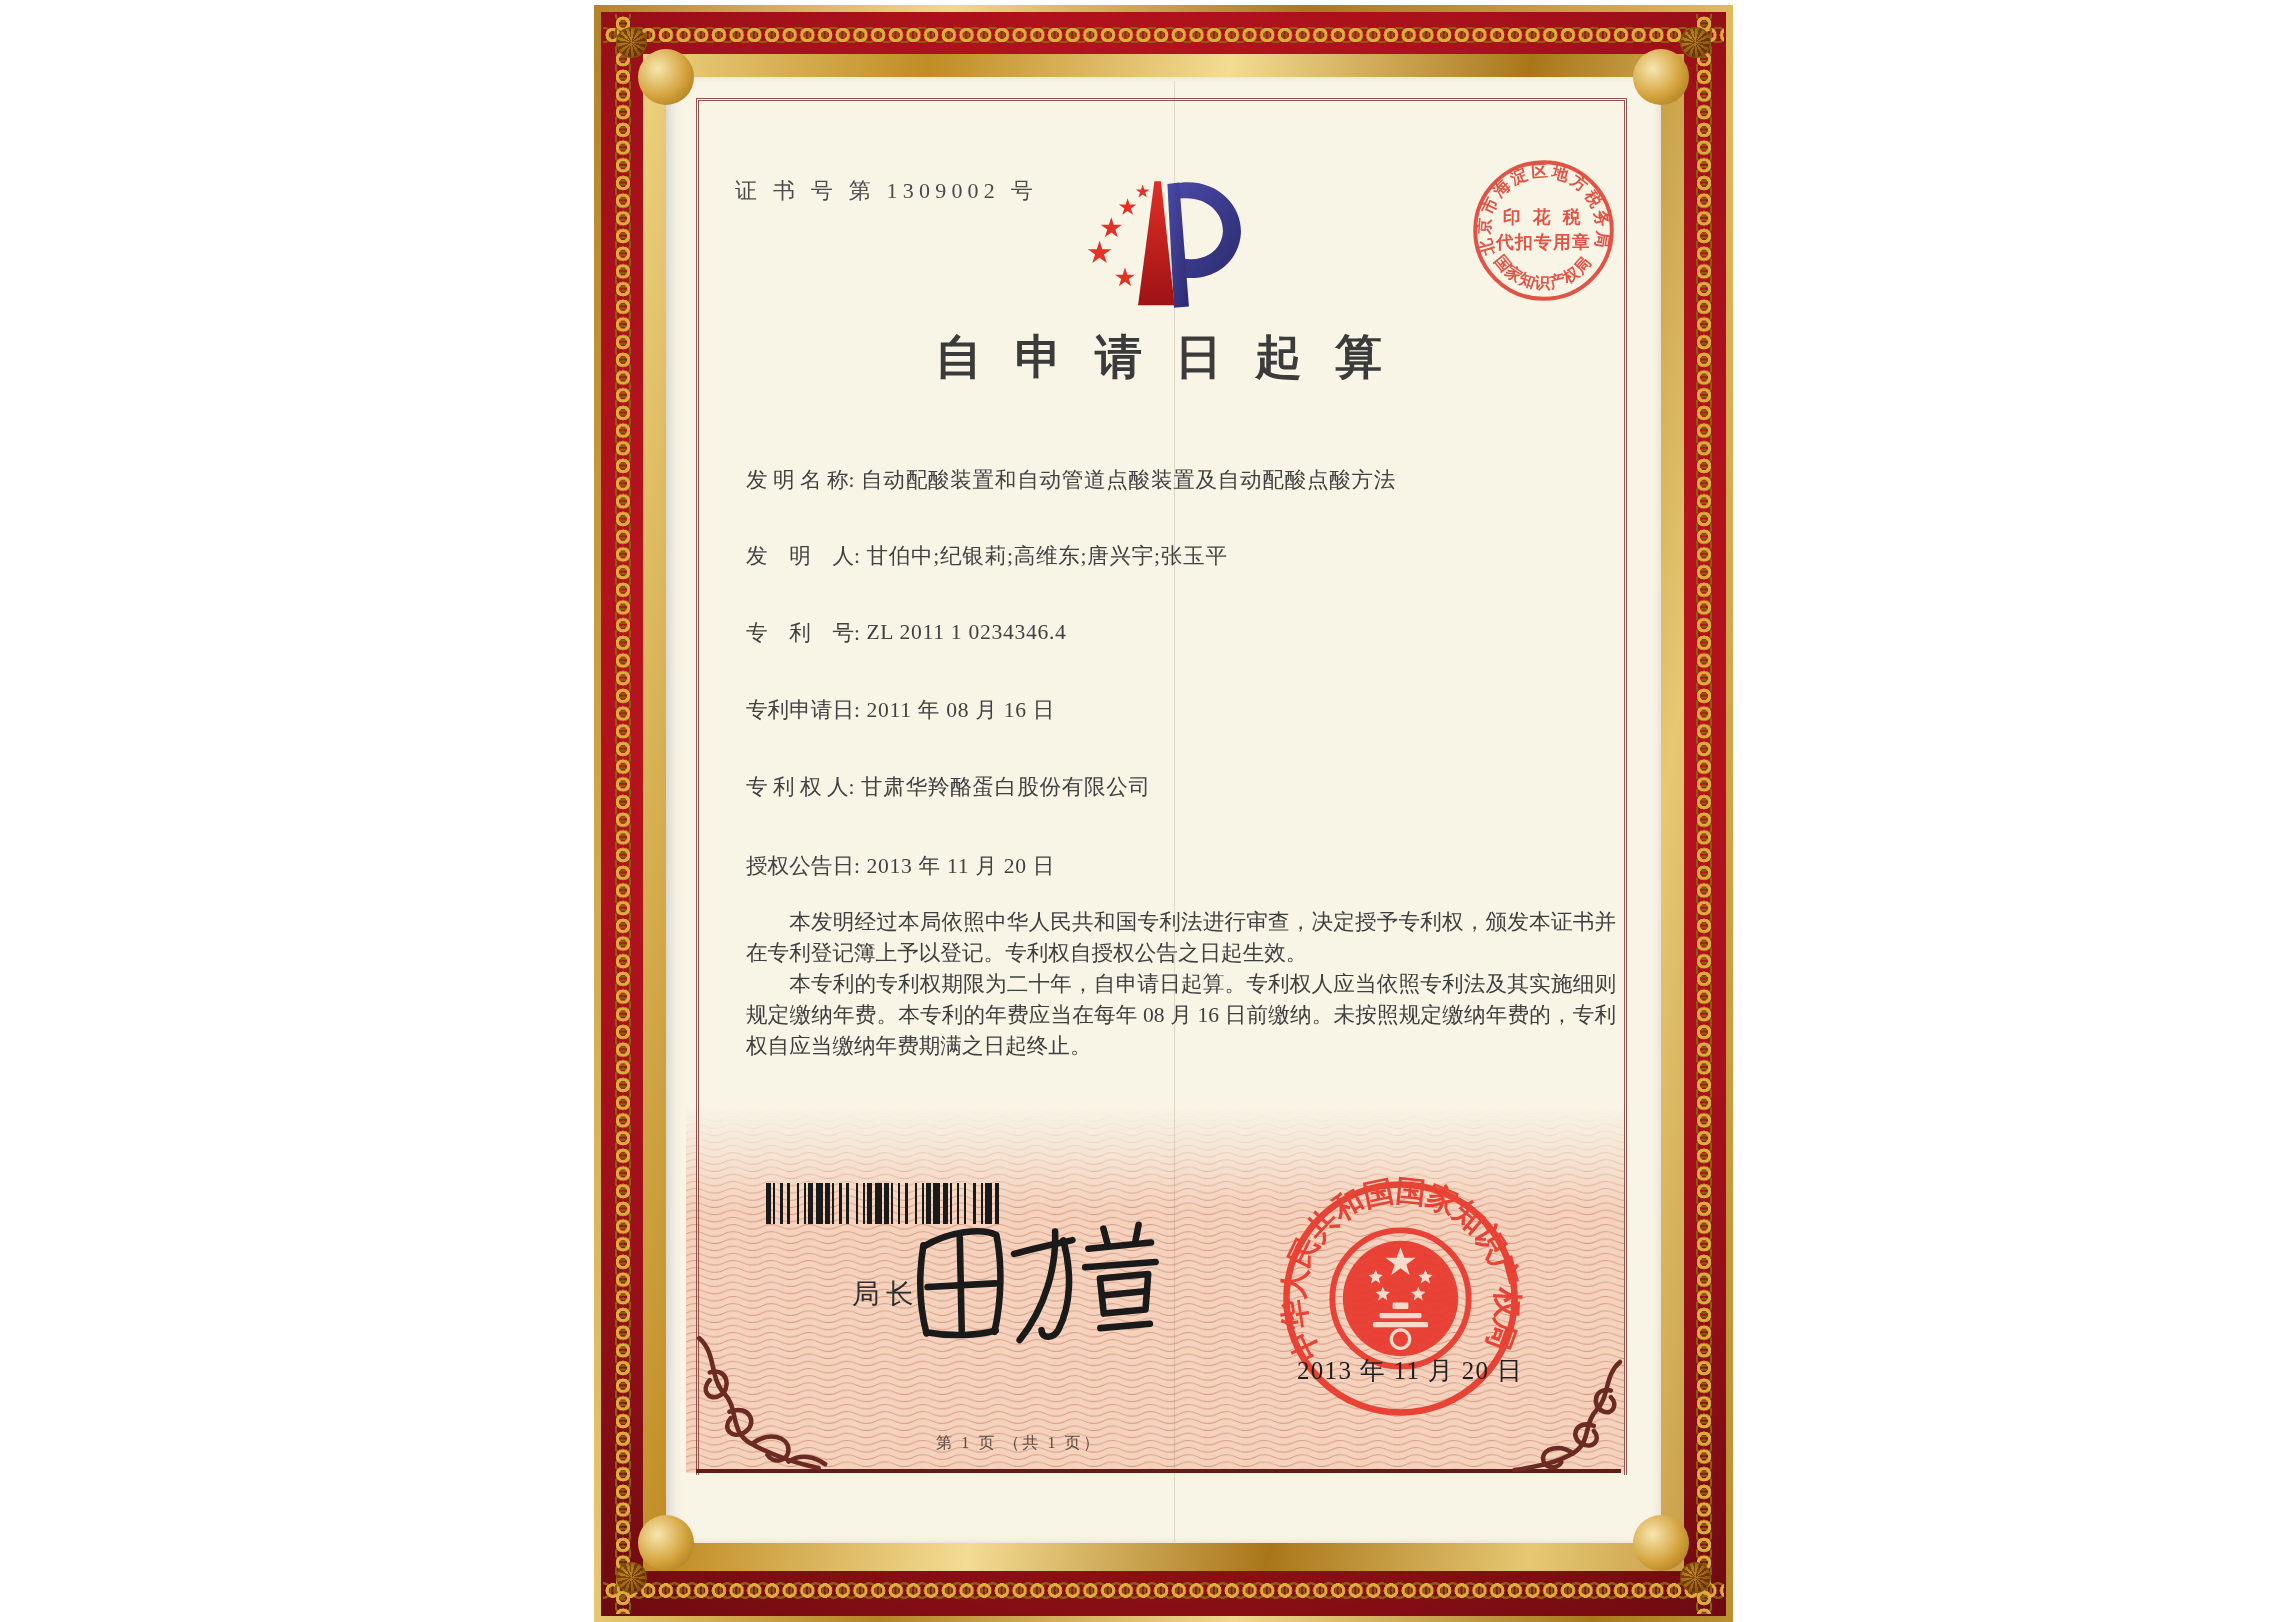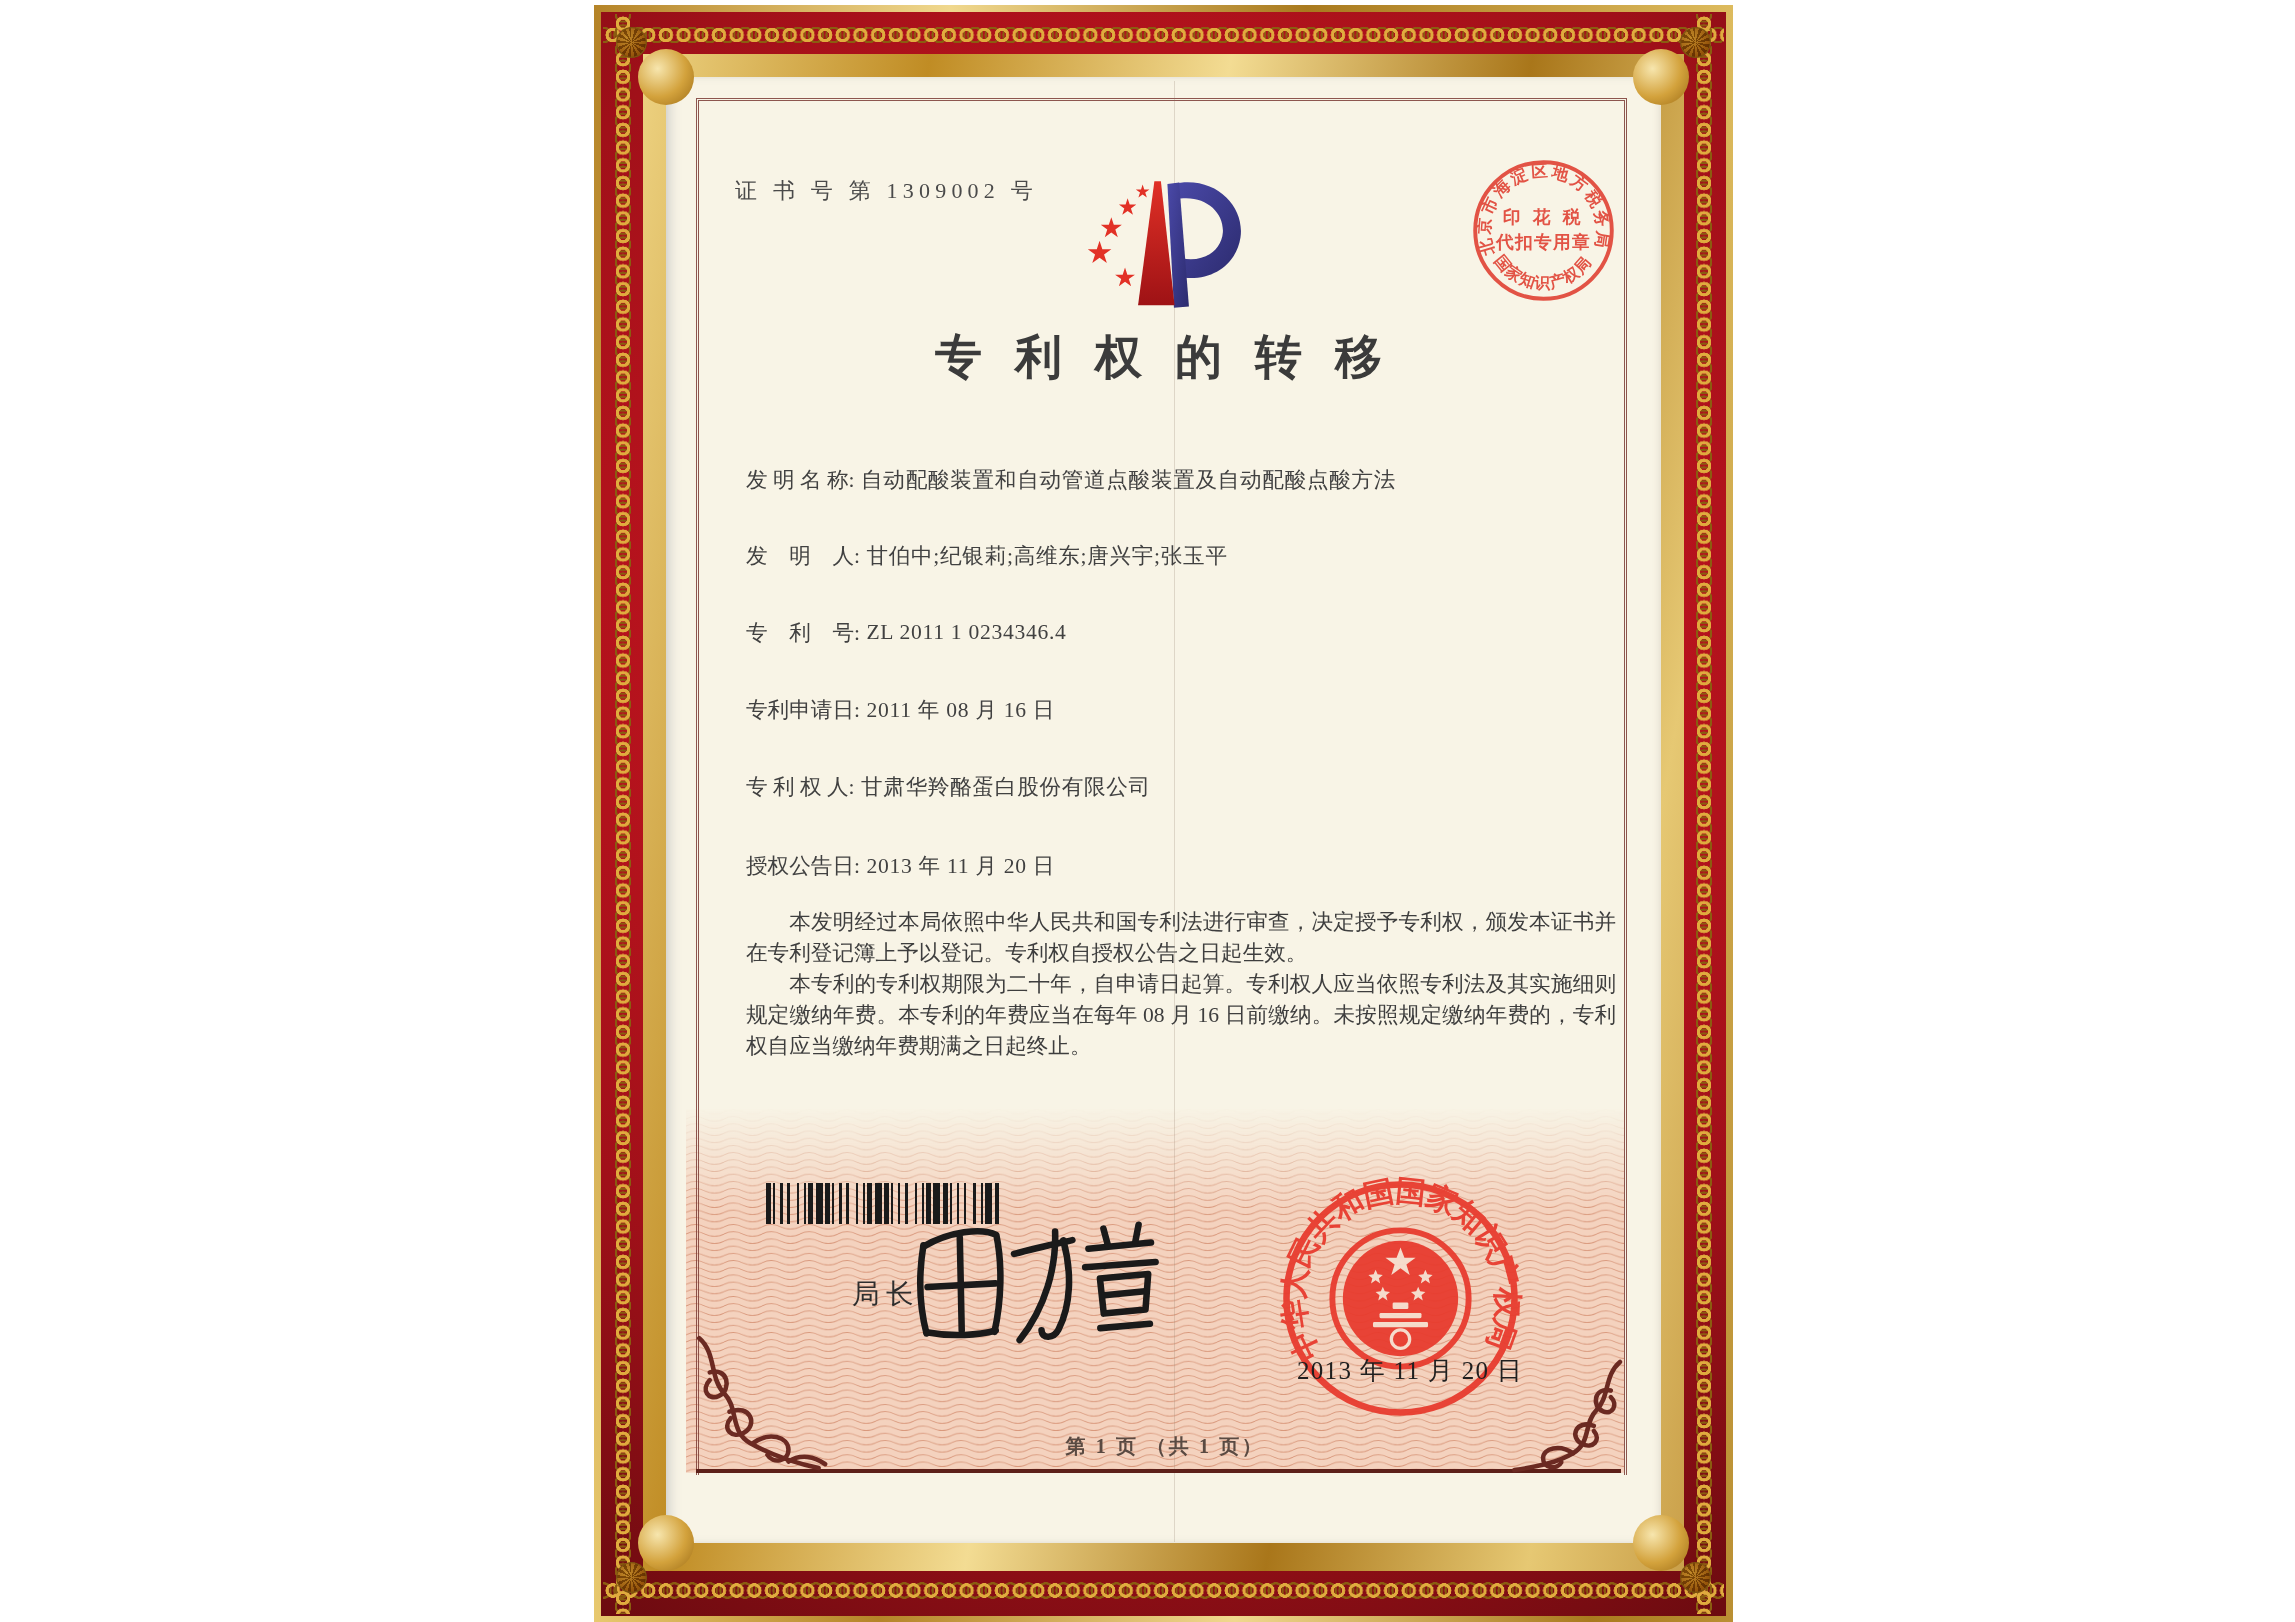--- a/index.html
+++ b/index.html
@@ -61,22 +61,22 @@
   .flourish{position:absolute;}
   .barcode{position:absolute;left:172px;top:1178px;width:291px;height:41px;display:flex;align-items:stretch;}
   .barcode span{background:#1a1a1a;height:100%;}
   .barcode i{height:100%;}
   .signer-title{position:absolute;left:258px;top:1271px;font-size:27.5px;color:#2e2e2e;letter-spacing:6.5px;}
   .signature{position:absolute;left:311px;top:1197px;}
   .seal{position:absolute;left:682px;top:1169px;opacity:.93;}
   .seal-date{position:absolute;left:703px;top:1349px;width:216px;text-align:center;
     font-size:25px;color:#1f1f1f;letter-spacing:1.3px;white-space:nowrap;z-index:6;}
   .stamp{position:absolute;left:874px;top:150px;opacity:.9;}
-  .page-footer{position:absolute;left:342px;top:1428px;width:458px;text-align:center;
-    font-size:20px;color:#5a4a42;letter-spacing:2.6px;font-weight:bold;}
+  .page-footer{position:absolute;left:342px;top:1428px;width:458px;
+    font-size:16px;color:#5a4a42;letter-spacing:2.6px;}
 </style>
 </head>
 <body>
 
 <div class="cert">
   <div class="frame-outer-gold"></div>
   <div class="frame-red"></div>
   <div class="chain h t"></div>
   <div class="chain h b"></div>
   <div class="chain v l"></div>
@@ -154,21 +154,21 @@
     <path d="M150,6 C216,-8 260,42 253,88 C247,128 212,154 168,150 L163,120 C197,127 224,108 226,80 C228,48 196,20 152,30 Z" fill="url(#blu)"></path>
     <path d="M141,6 L159,4 L174,194 L151,196 Z" fill="url(#blu)"></path>
     <path d="M121,2 L131,2 L152,192 L96,192 Z" fill="url(#rd)"></path>
     <use href="#star" x="-1.1" y="-1.1" width="2.2" height="2.2" transform="translate(103,18) scale(11)"></use>
     <use href="#star" x="-1.1" y="-1.1" width="2.2" height="2.2" transform="translate(80,42) scale(14)"></use>
     <use href="#star" x="-1.1" y="-1.1" width="2.2" height="2.2" transform="translate(55,74) scale(17)"></use>
     <use href="#star" x="-1.1" y="-1.1" width="2.2" height="2.2" transform="translate(37,112) scale(19)"></use>
     <use href="#star" x="-1.1" y="-1.1" width="2.2" height="2.2" transform="translate(76,150) scale(16)"></use>
   </svg>
 
-  <div class="title">专利权的转移</div>
+  <div class="title">自申请日起算</div>
 
   <div class="frow" style="top:535px">
     <span class="lbl">发　明　人:</span>
     <span class="val">甘伯中;纪银莉;高维东;唐兴宇;张玉平</span>
   </div>
   <div class="frow" style="top:459px">
     <span class="lbl">发 明 名 称:</span>
     <span class="val">自动配酸装置和自动管道点酸装置及自动配酸点酸方法</span>
   </div>
   <div class="frow" style="top:612px">

